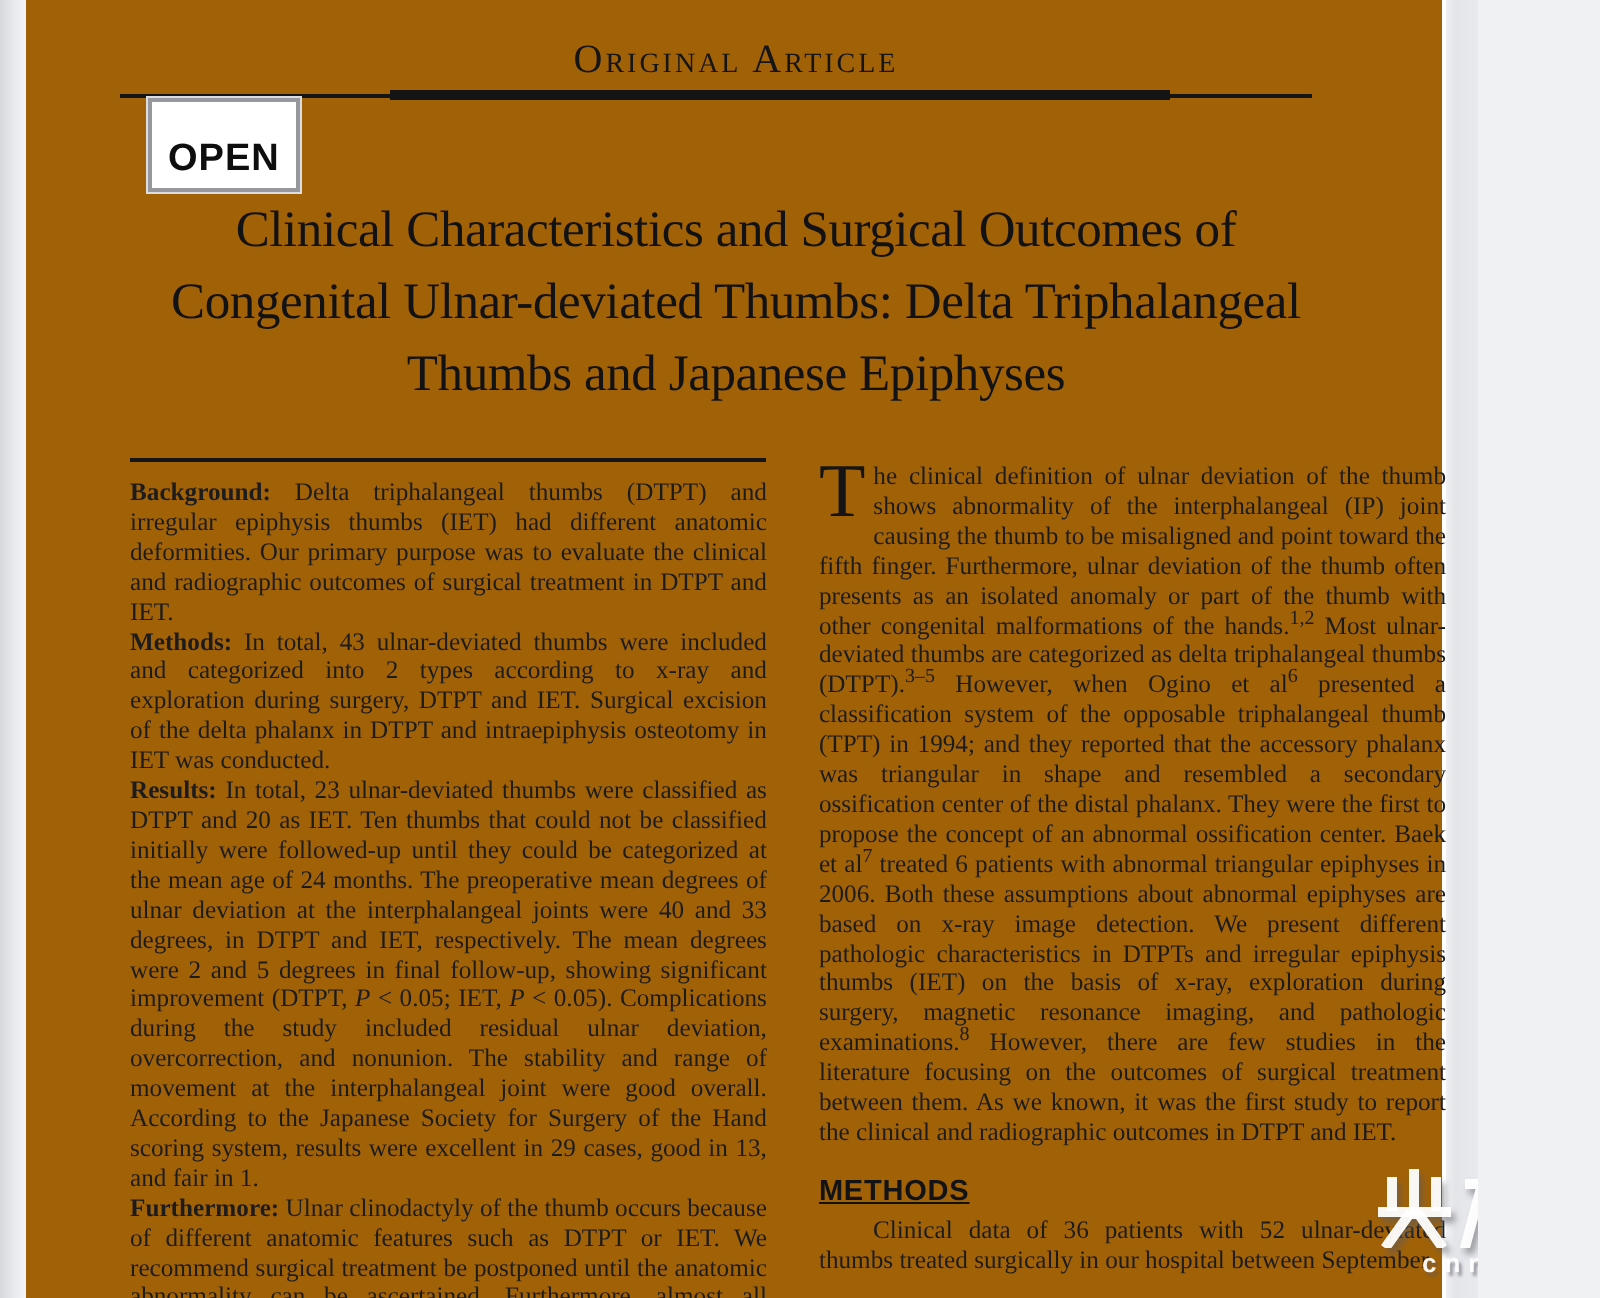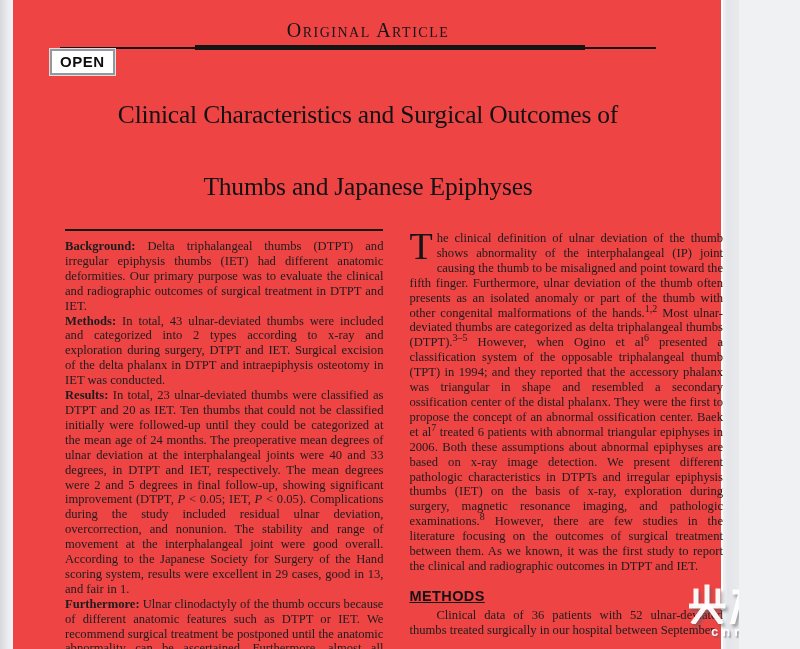--- a/index.html
+++ b/index.html
@@ -4,21 +4,21 @@
 <style>
   html, body { margin: 0; padding: 0; }
   body {
     width: 800px; height: 649px; overflow: hidden;
     background: #f0f1f3;
     font-family: "Liberation Serif", serif;
     color: #1c1c1e;
   }
   .stage {
     position: relative; width: 739px; height: 649px;
-    background: #ef4444; overflow: hidden;
+    background: #a16207; overflow: hidden;
   }
   
   .edge-left {
     position: absolute; left: 0; top: 0; width: 13px; height: 100%;
     background: linear-gradient(to right, #d7d8dc 0%, #e9eaee 55%, #f4f5f7 100%);
   }
   .edge-right {
     position: absolute; right: 0; top: 0; width: 16px; height: 100%;
     background: linear-gradient(to left, #e9eaee 0%, #e4e5e9 70%, #eff0f2 100%);
     border-left: 2px solid #ffffff;
@@ -28,25 +28,25 @@
   .section-label {
     margin-top: 19px; text-align: center;
     font-variant: small-caps; font-size: 20px; letter-spacing: 1.5px;
     color: #151517;
   }
   .rule-wrap { position: relative; height: 5px; margin: 3px 67px 0 47px; }
   .rule-thin  { position: absolute; left: 0; right: 0; top: 1.5px; height: 2px; background: #141414; }
   .rule-thick { position: absolute; left: 135px; width: 390px; top: 0; height: 5px; background: #141414; }
 
   .open-badge {
-    position: absolute; left: 37px; top: 49px;
+    position: absolute; left: 61px; top: 49px;
     border: 2px solid #96989d; box-shadow: 0 0 0 1px #dcdde0;
-    background: #fff; padding: 2px 8px 3px;
+    background: #fff; padding: 18px 8px 3px;
     font-family: "Liberation Sans", sans-serif; font-weight: bold;
-    font-size: 15px; letter-spacing: 0.5px; color: #0e0e0f;
+    font-size: 19px; letter-spacing: 0.5px; color: #0e0e0f;
   }
 
   .title {
     margin: 47px 28px 0; text-align: center;
     font-family: Liberation Serif, serif;
     font-size: 25.5px; font-weight: 500; line-height: 36px;
     letter-spacing: -0.2px; color: #121214;
   }
   .authors {
     margin-top: 11px; text-align: center;
@@ -103,21 +103,21 @@
 
     <div class="rule-wrap">
       <div class="rule-thin"></div>
       <div class="rule-thick"></div>
     </div>
 
     <div class="open-badge">OPEN</div>
 
     <h1 class="title">
       <span>Clinical Characteristics and Surgical Outcomes of</span><br>
-      <br>
+      <span>Congenital Ulnar-deviated Thumbs: Delta Triphalangeal</span><br>
       <span>Thumbs and Japanese Epiphyses</span>
     </h1>
 
 
     <div class="columns">
 
       <div class="col col-left">
         <p class="abstract-par"><b>Background: </b>Delta triphalangeal thumbs (DTPT) and irregular epiphysis thumbs (IET) had different anatomic deformities. Our primary purpose was to evaluate the clinical and radiographic outcomes of surgical treatment in DTPT and IET.</p>
         <p class="abstract-par"><b>Methods: </b>In total, 43 ulnar-deviated thumbs were included and categorized into 2 types according to x-ray and exploration during surgery, DTPT and IET. Surgical excision of the delta phalanx in DTPT and intraepiphysis osteotomy in IET was conducted.</p>
         <p class="abstract-par"><b>Results: </b>In total, 23 ulnar-deviated thumbs were classified as DTPT and 20 as IET. Ten thumbs that could not be classified initially were followed-up until they could be categorized at the mean age of 24 months. The preoperative mean degrees of ulnar deviation at the interphalangeal joints were 40 and 33 degrees, in DTPT and IET, respectively. The mean degrees were 2 and 5 degrees in final follow-up, showing significant improvement (DTPT, <i>P</i> &lt; 0.05; IET, <i>P</i> &lt; 0.05). Complications during the study included residual ulnar deviation, overcorrection, and nonunion. The stability and range of movement at the interphalangeal joint were good overall. According to the Japanese Society for Surgery of the Hand scoring system, results were excellent in 29 cases, good in 13, and fair in 1.</p>

